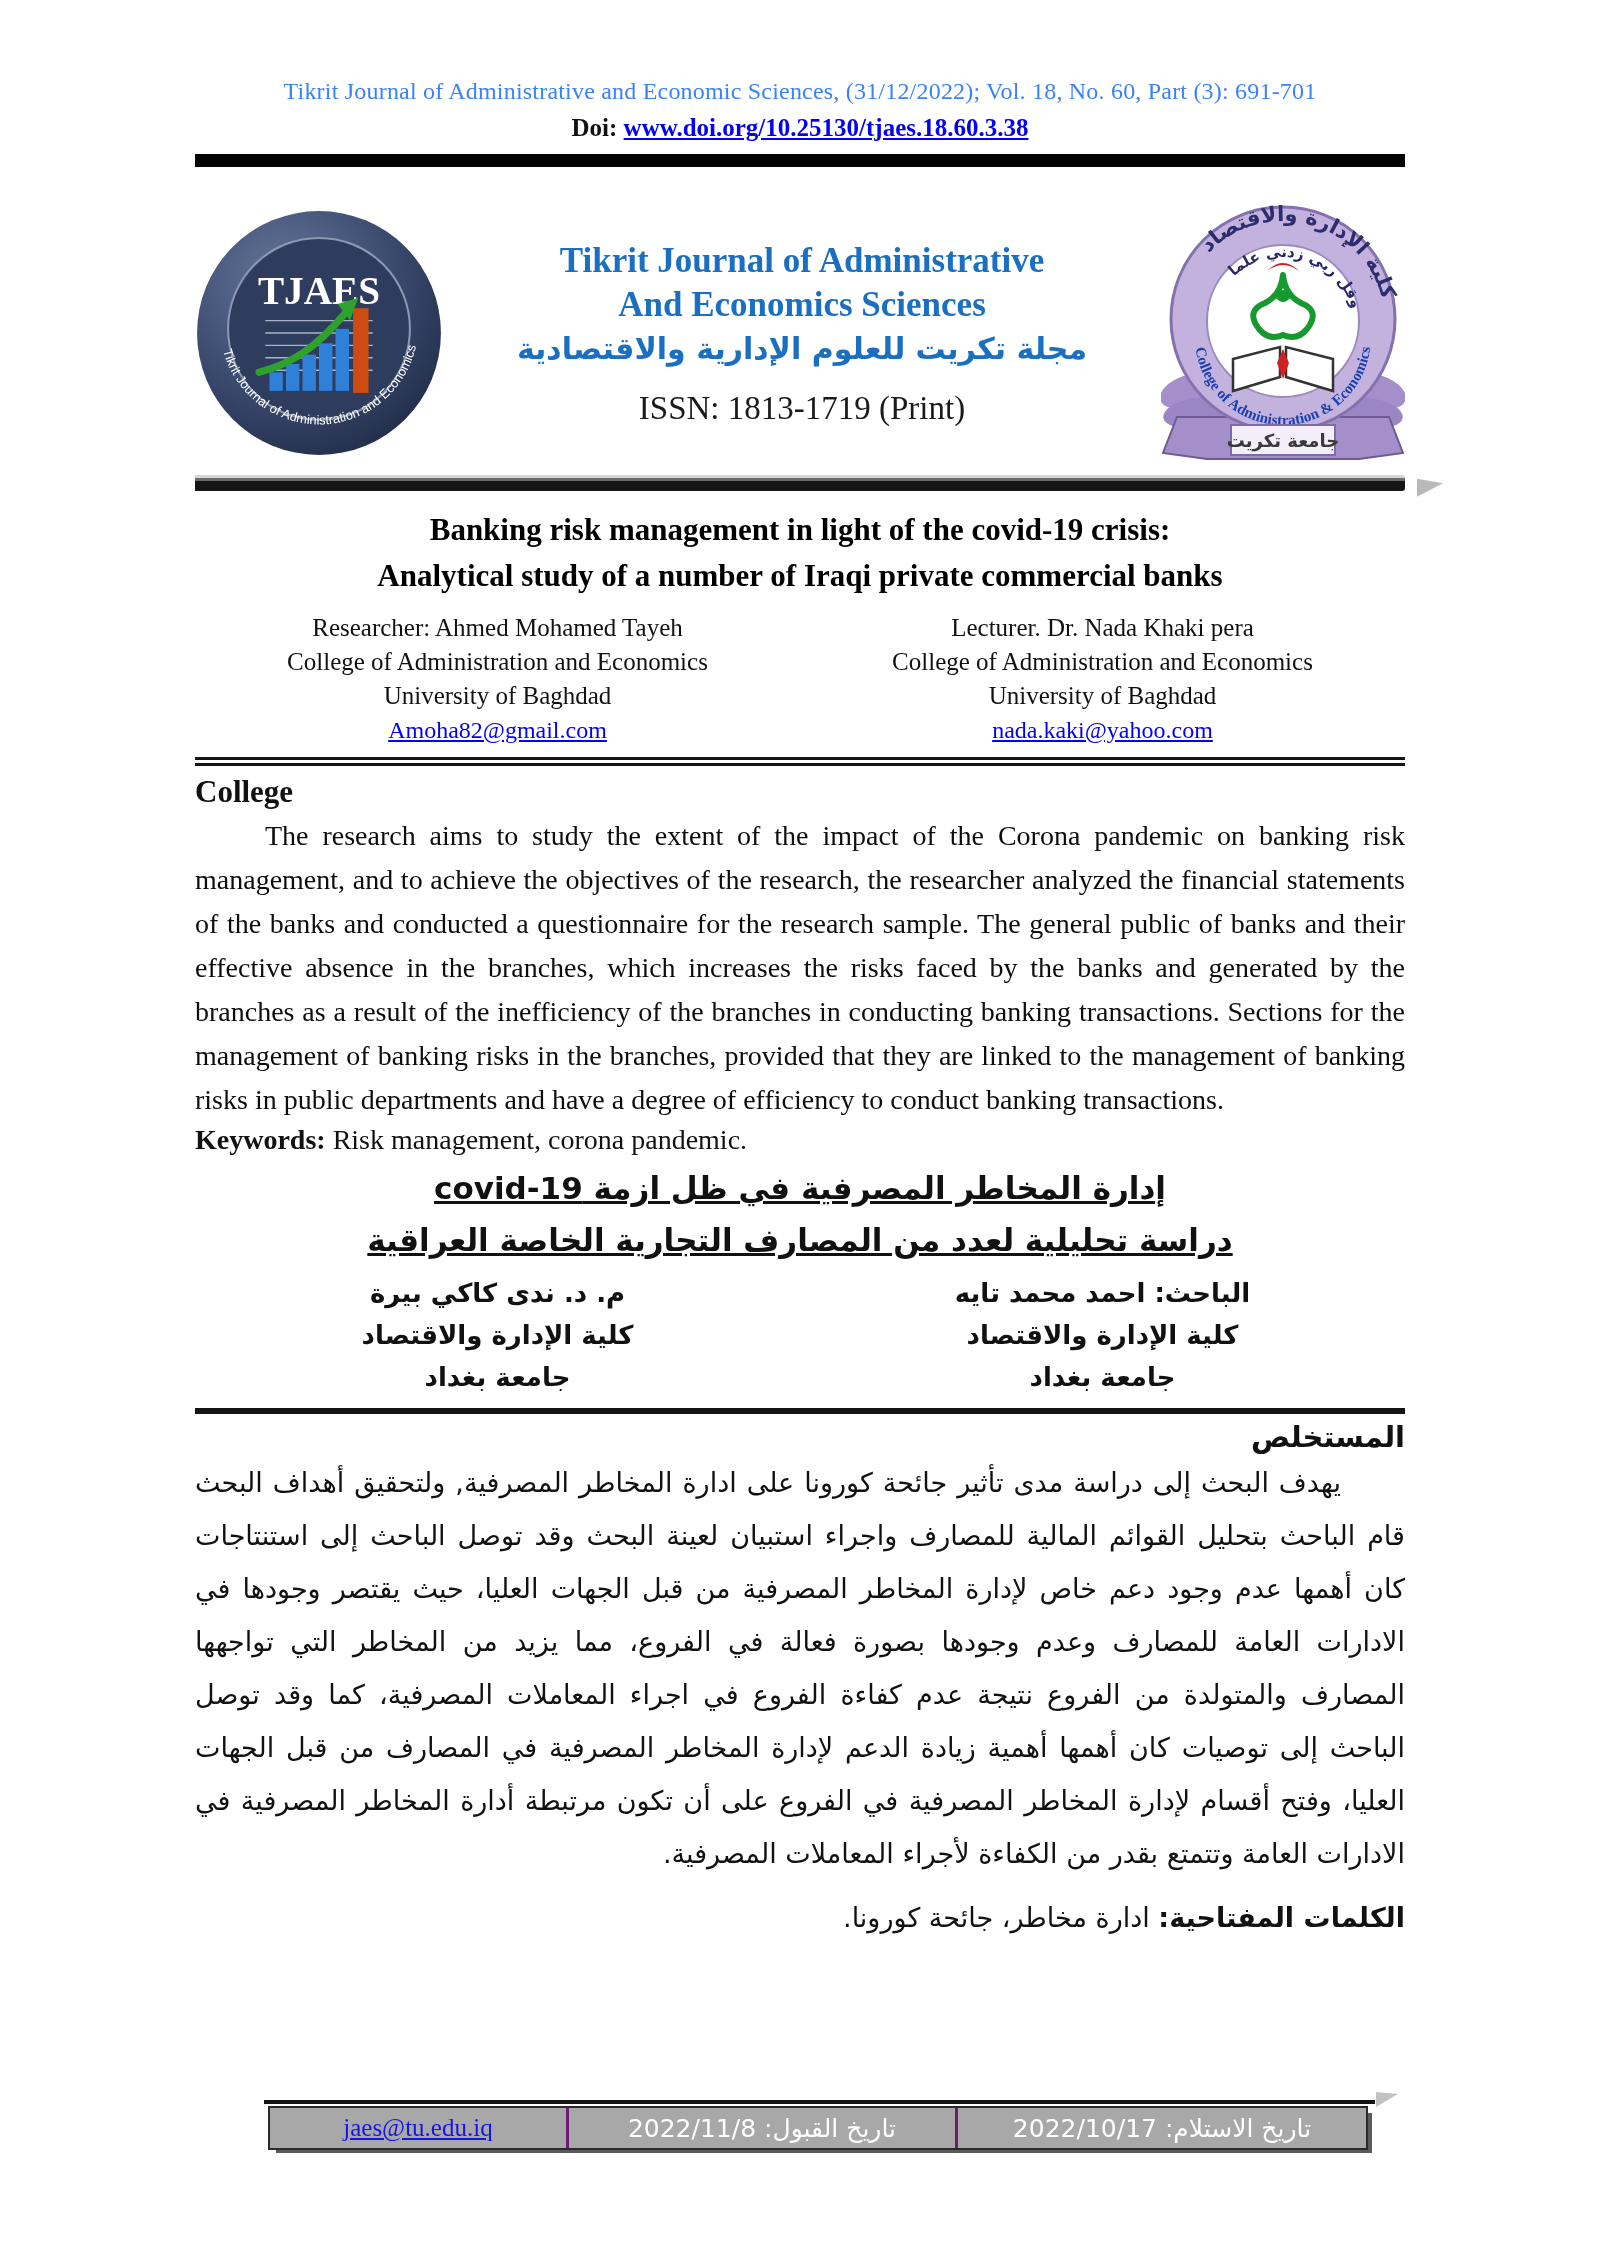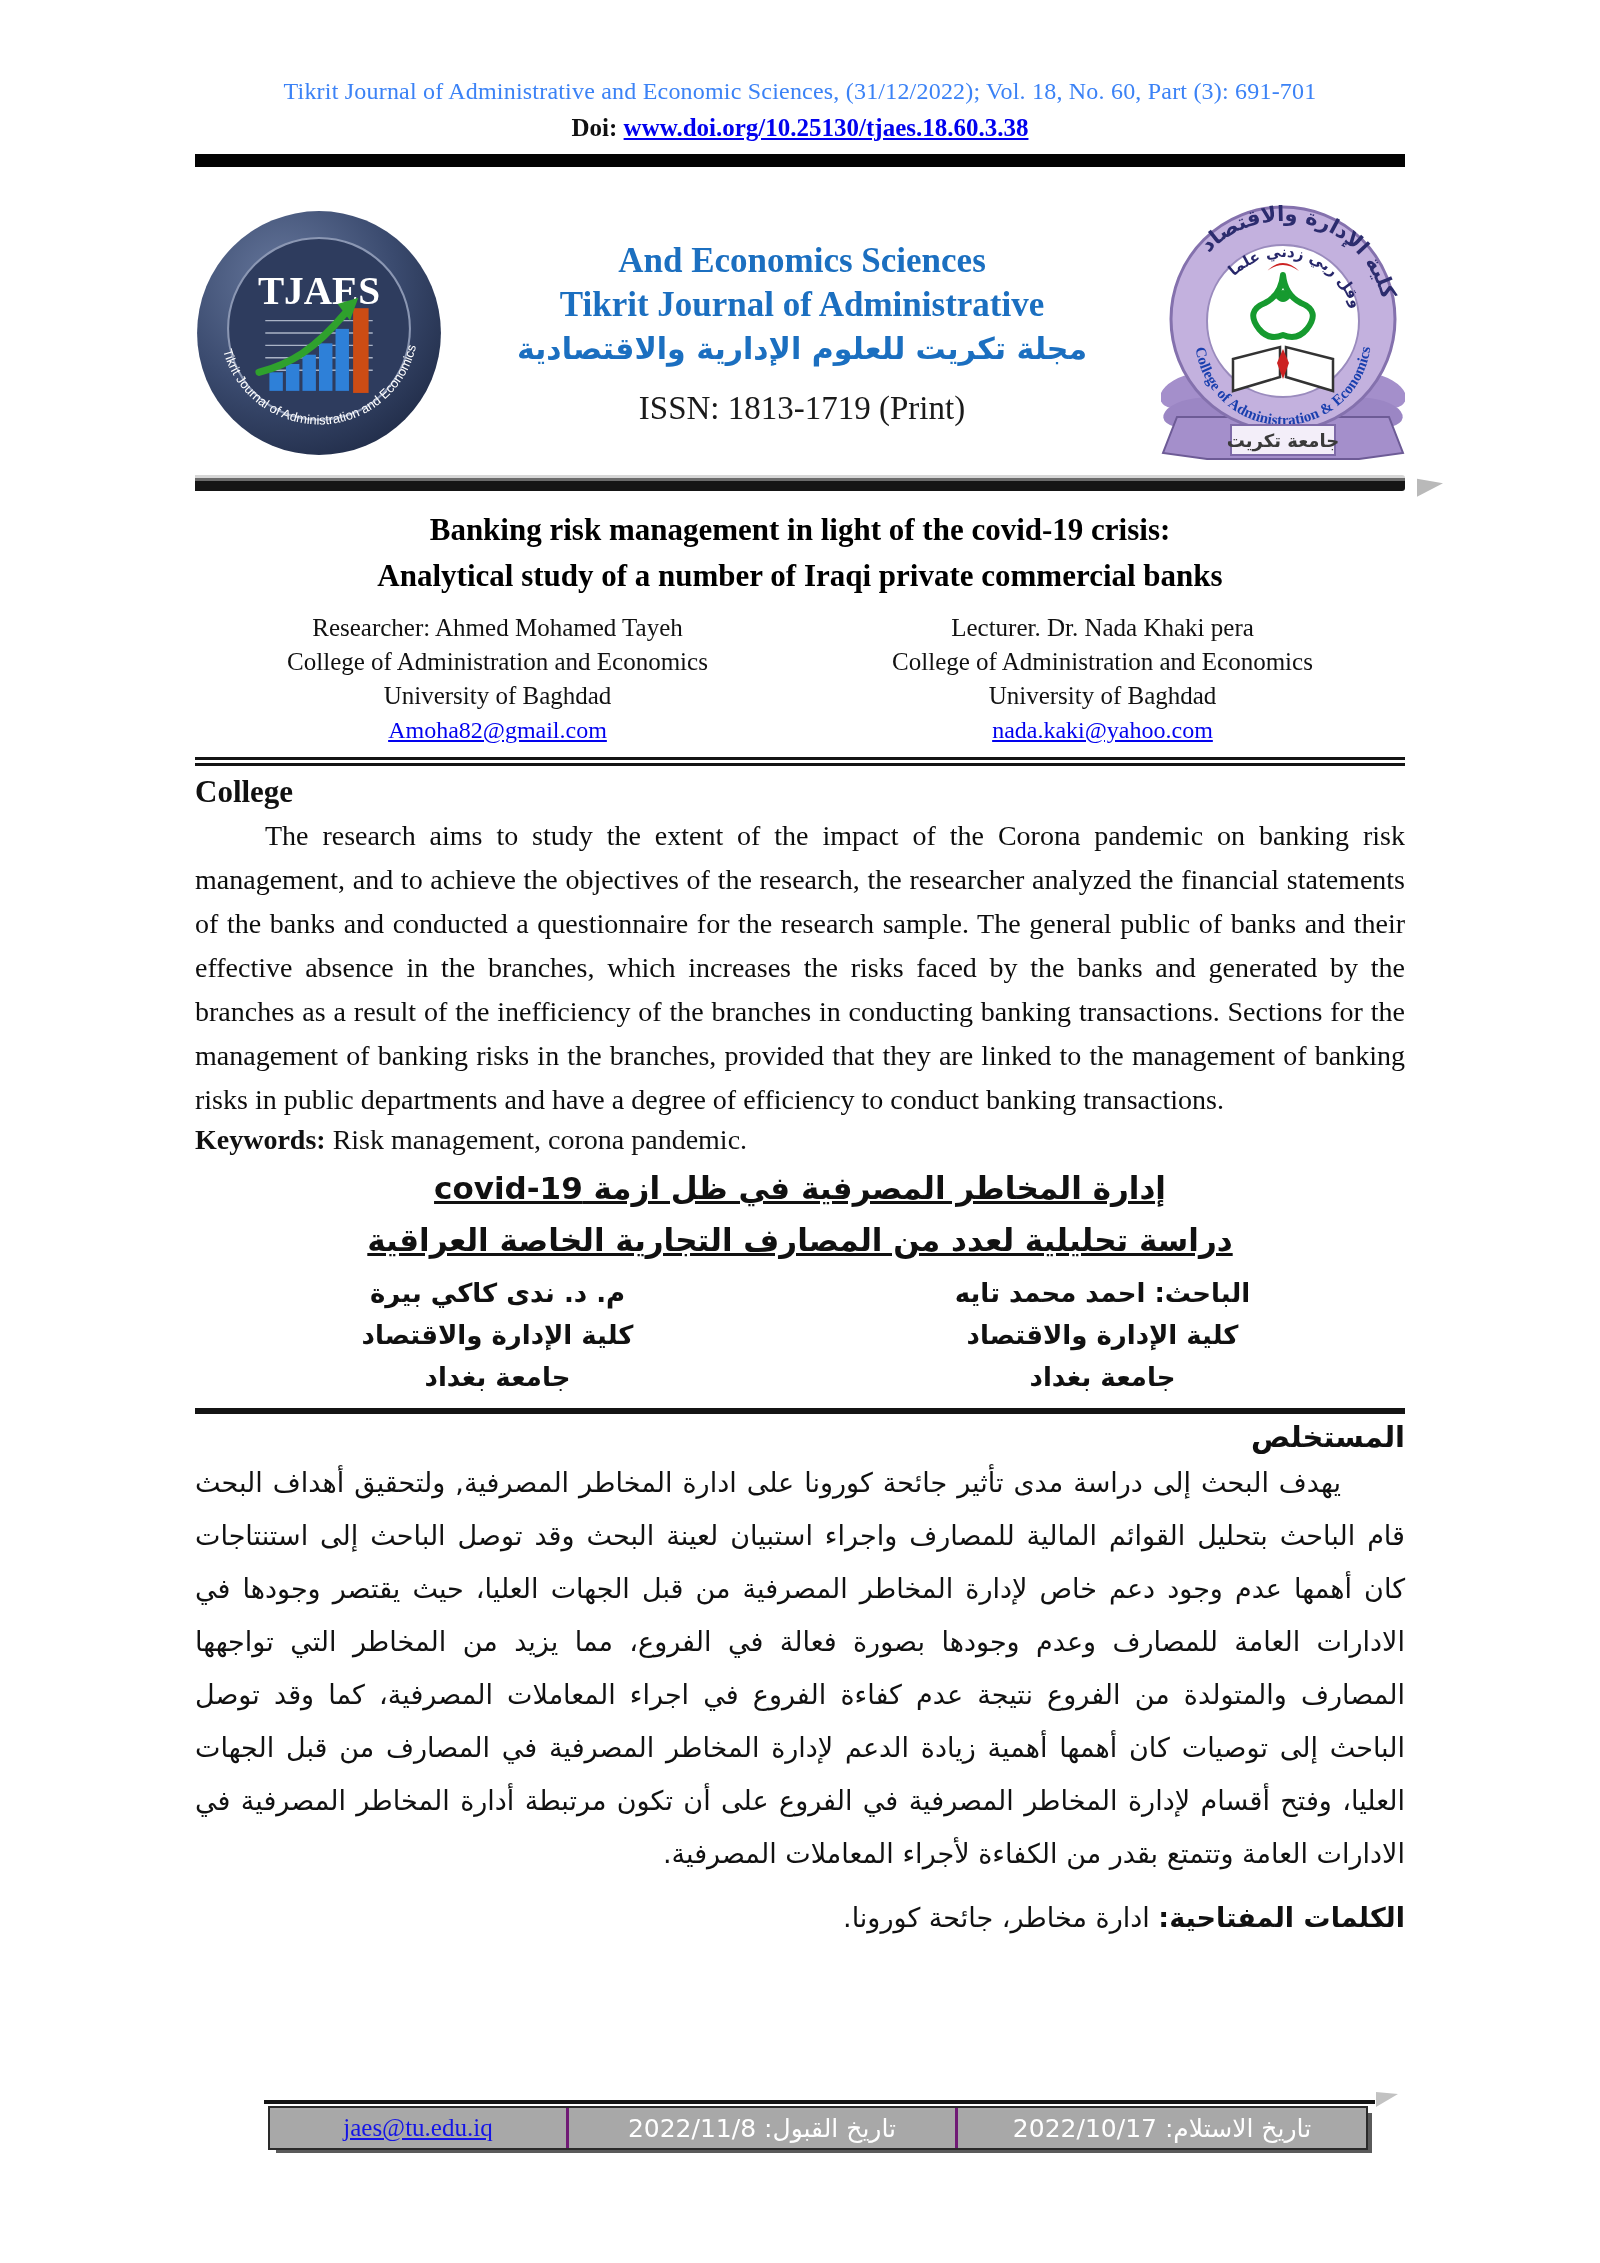--- a/index.html
+++ b/index.html
@@ -114,22 +114,22 @@
         <rect x="153" y="96" width="15" height="82" fill="#cc4c14"></rect>
       </g>
       <path d="M 62,158 C 92,150 116,136 146,100" fill="none" stroke="#2fa12d" stroke-width="7" stroke-linecap="round"></path>
       <polygon points="138,92 158,86 150,108" fill="#2fa12d"></polygon>
       <text font-size="12.5" fill="#ffffff" font-family="Liberation Sans, sans-serif">
         <textPath href="#tjaesArc" startOffset="2%">Tikrit Journal of Administration and Economics Sciences</textPath>
       </text>
     </svg>
 
     <div class="mast-center">
+      <div class="jtitle-en">Tikrit Journal of Administrative</div>
       <div class="jtitle-en">And Economics Sciences</div>
-      <div class="jtitle-en">Tikrit Journal of Administrative</div>
       <div class="jtitle-ar">مجلة تكريت للعلوم الإدارية والاقتصادية</div>
       <div class="issn">ISSN: 1813-1719 (Print)</div>
     </div>
 
     <svg width="244" height="264" viewBox="0 0 240 264">
       <defs>
         <path id="embTop" d="M 18,122 A 98,98 0 0 1 222,122"></path>
         <path id="embInner" d="M 48,128 A 72,72 0 0 1 192,128"></path>
         <path id="embBottom" d="M 32,136 A 86,86 0 0 0 208,136"></path>
       </defs>

